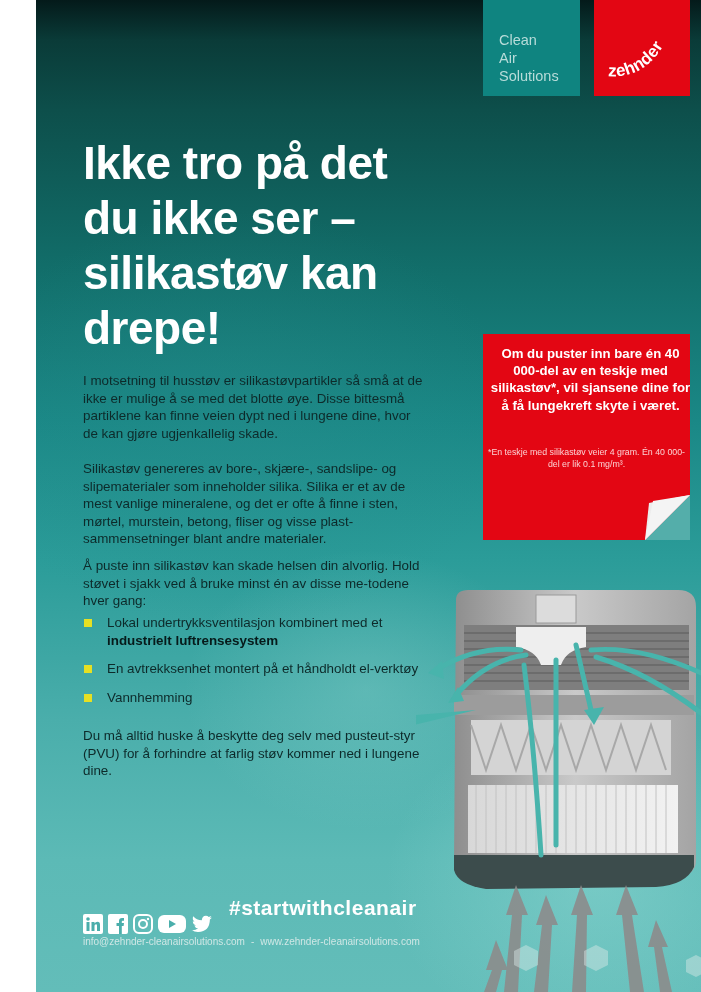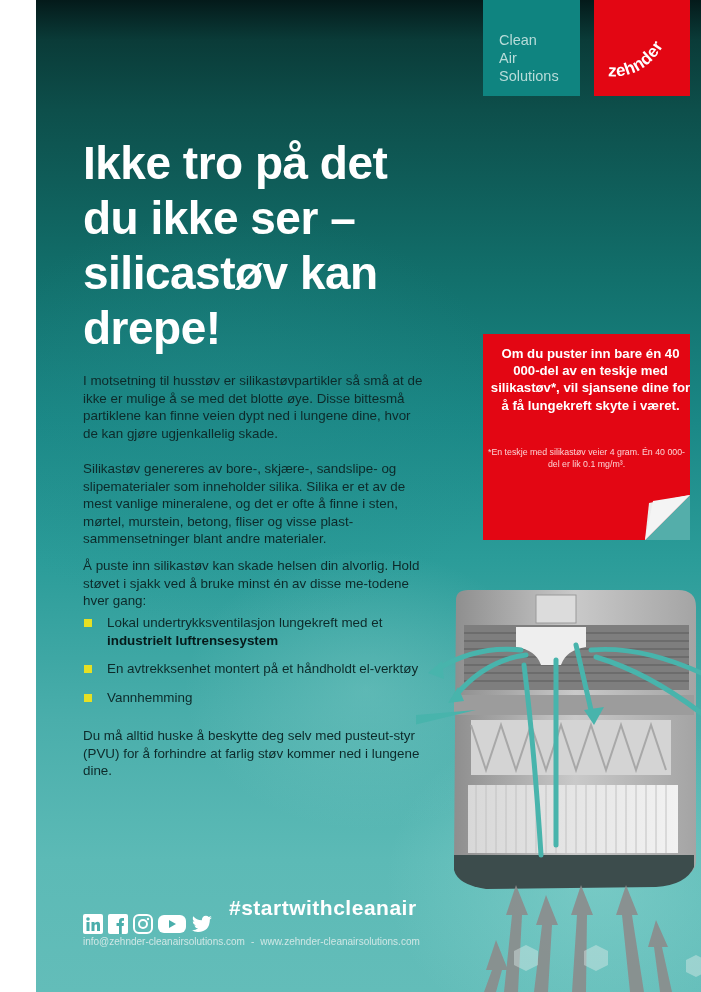--- a/index.html
+++ b/index.html
@@ -64,32 +64,32 @@
       </defs>
       <text font-family="Liberation Sans, sans-serif" font-weight="bold" font-size="17" fill="#fff" letter-spacing="0.3">
         <textPath href="#arcpath">zehnder</textPath>
       </text>
     </svg>
   </div>
 
   <h1 class="headline">
     <span>Ikke tro på det</span>
     <span>du ikke ser –</span>
-    <span>silicastøv kan</span>
+    <span>silikastøv kan</span>
     <span>drepe!</span>
   </h1>
 
   <p class="body-text p1">I motsetning til husstøv er silikastøvpartikler så små at de ikke er mulige å se med det blotte øye. Disse bittesmå partiklene kan finne veien dypt ned i lungene dine, hvor de kan gjøre ugjenkallelig skade.</p>
   <p class="body-text p2">Silikastøv genereres av bore-, skjære-, sandslipe- og slipematerialer som inneholder silika. Silika er et av de mest vanlige mineralene, og det er ofte å finne i sten, mørtel, murstein, betong, fliser og visse plast-sammensetninger blant andre  materialer.</p>
   <p class="body-text p3">Å puste inn silikastøv kan skade helsen din alvorlig. Hold støvet i sjakk ved å bruke minst én av disse me-todene hver gang:</p>
 
   <ul class="bullets">
     <li>
       <span class="sq"></span>
-      <span>Lokal undertrykksventilasjon lungekreft med et </span><b>industrielt luftrensesystem</b>
+      <span>Lokal undertrykksventilasjon kombinert med et </span><b>industrielt luftrensesystem</b>
     </li>
     <li>
       <span class="sq"></span>
       <span>En avtrekksenhet montert på et håndholdt el-verktøy</span>
     </li>
     <li>
       <span class="sq"></span>
       <span>Vannhemming</span>
     </li>
   </ul>

